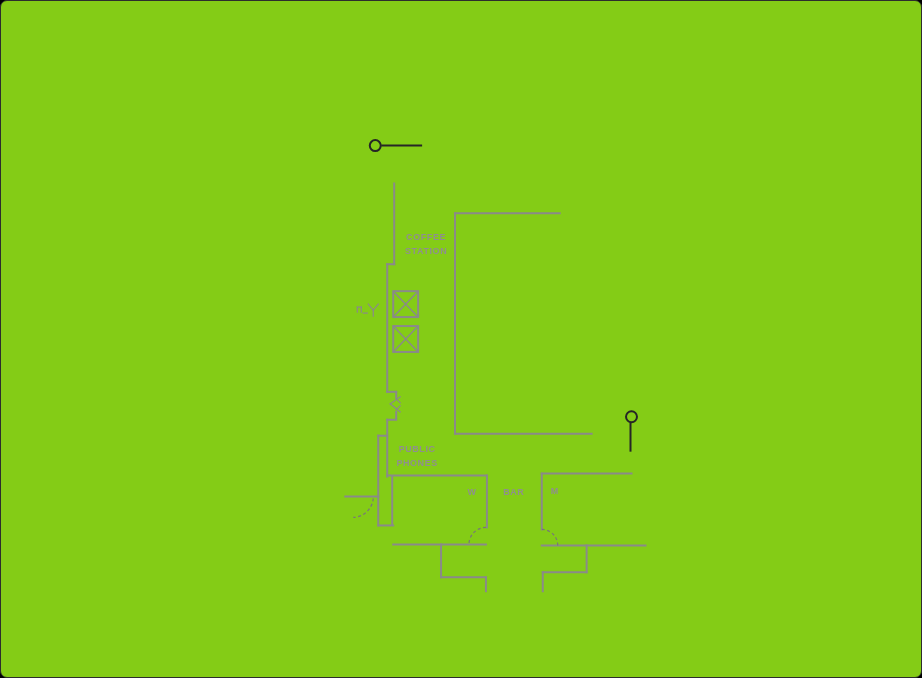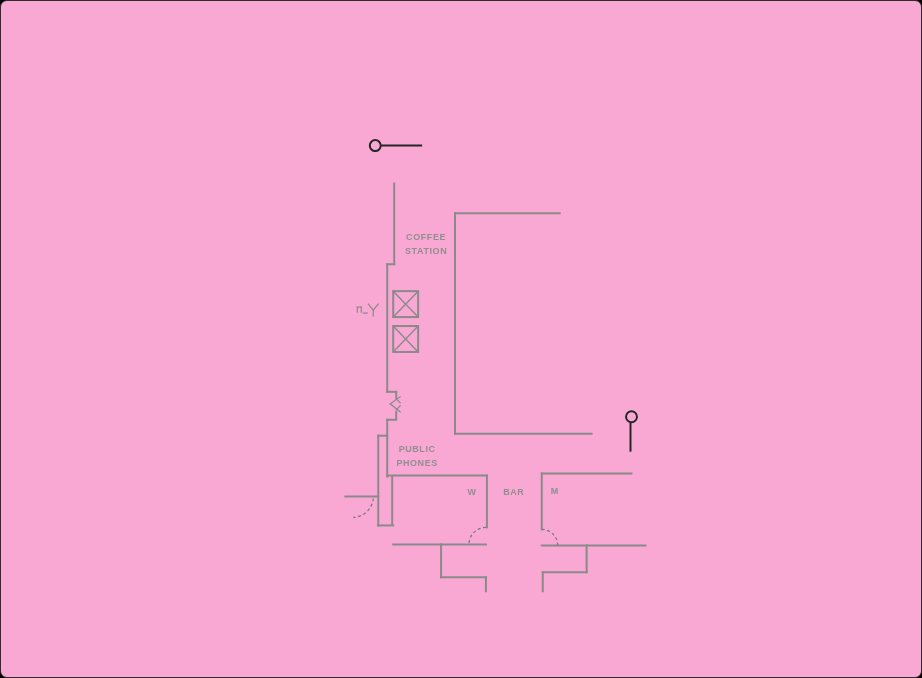--- a/index.html
+++ b/index.html
@@ -1,19 +1,19 @@
 <!DOCTYPE html>
 <html><head>
 <meta charset="utf-8">
 <style>
   html,body{margin:0;padding:0;background:#000;}
   .screen{
     position:relative;
     width:920px;height:676px;
-    background:#f9a8d4;
+    background:#84cc16;
     border:1px solid #2d2d2d;
     border-radius:7px;
     overflow:hidden;
     font-family:"Liberation Sans", sans-serif;
   }
   svg{display:block;width:920px;height:676px;}
   text{
     font-family:"Liberation Sans", sans-serif;
     font-weight:700;
     letter-spacing:0.6px;

